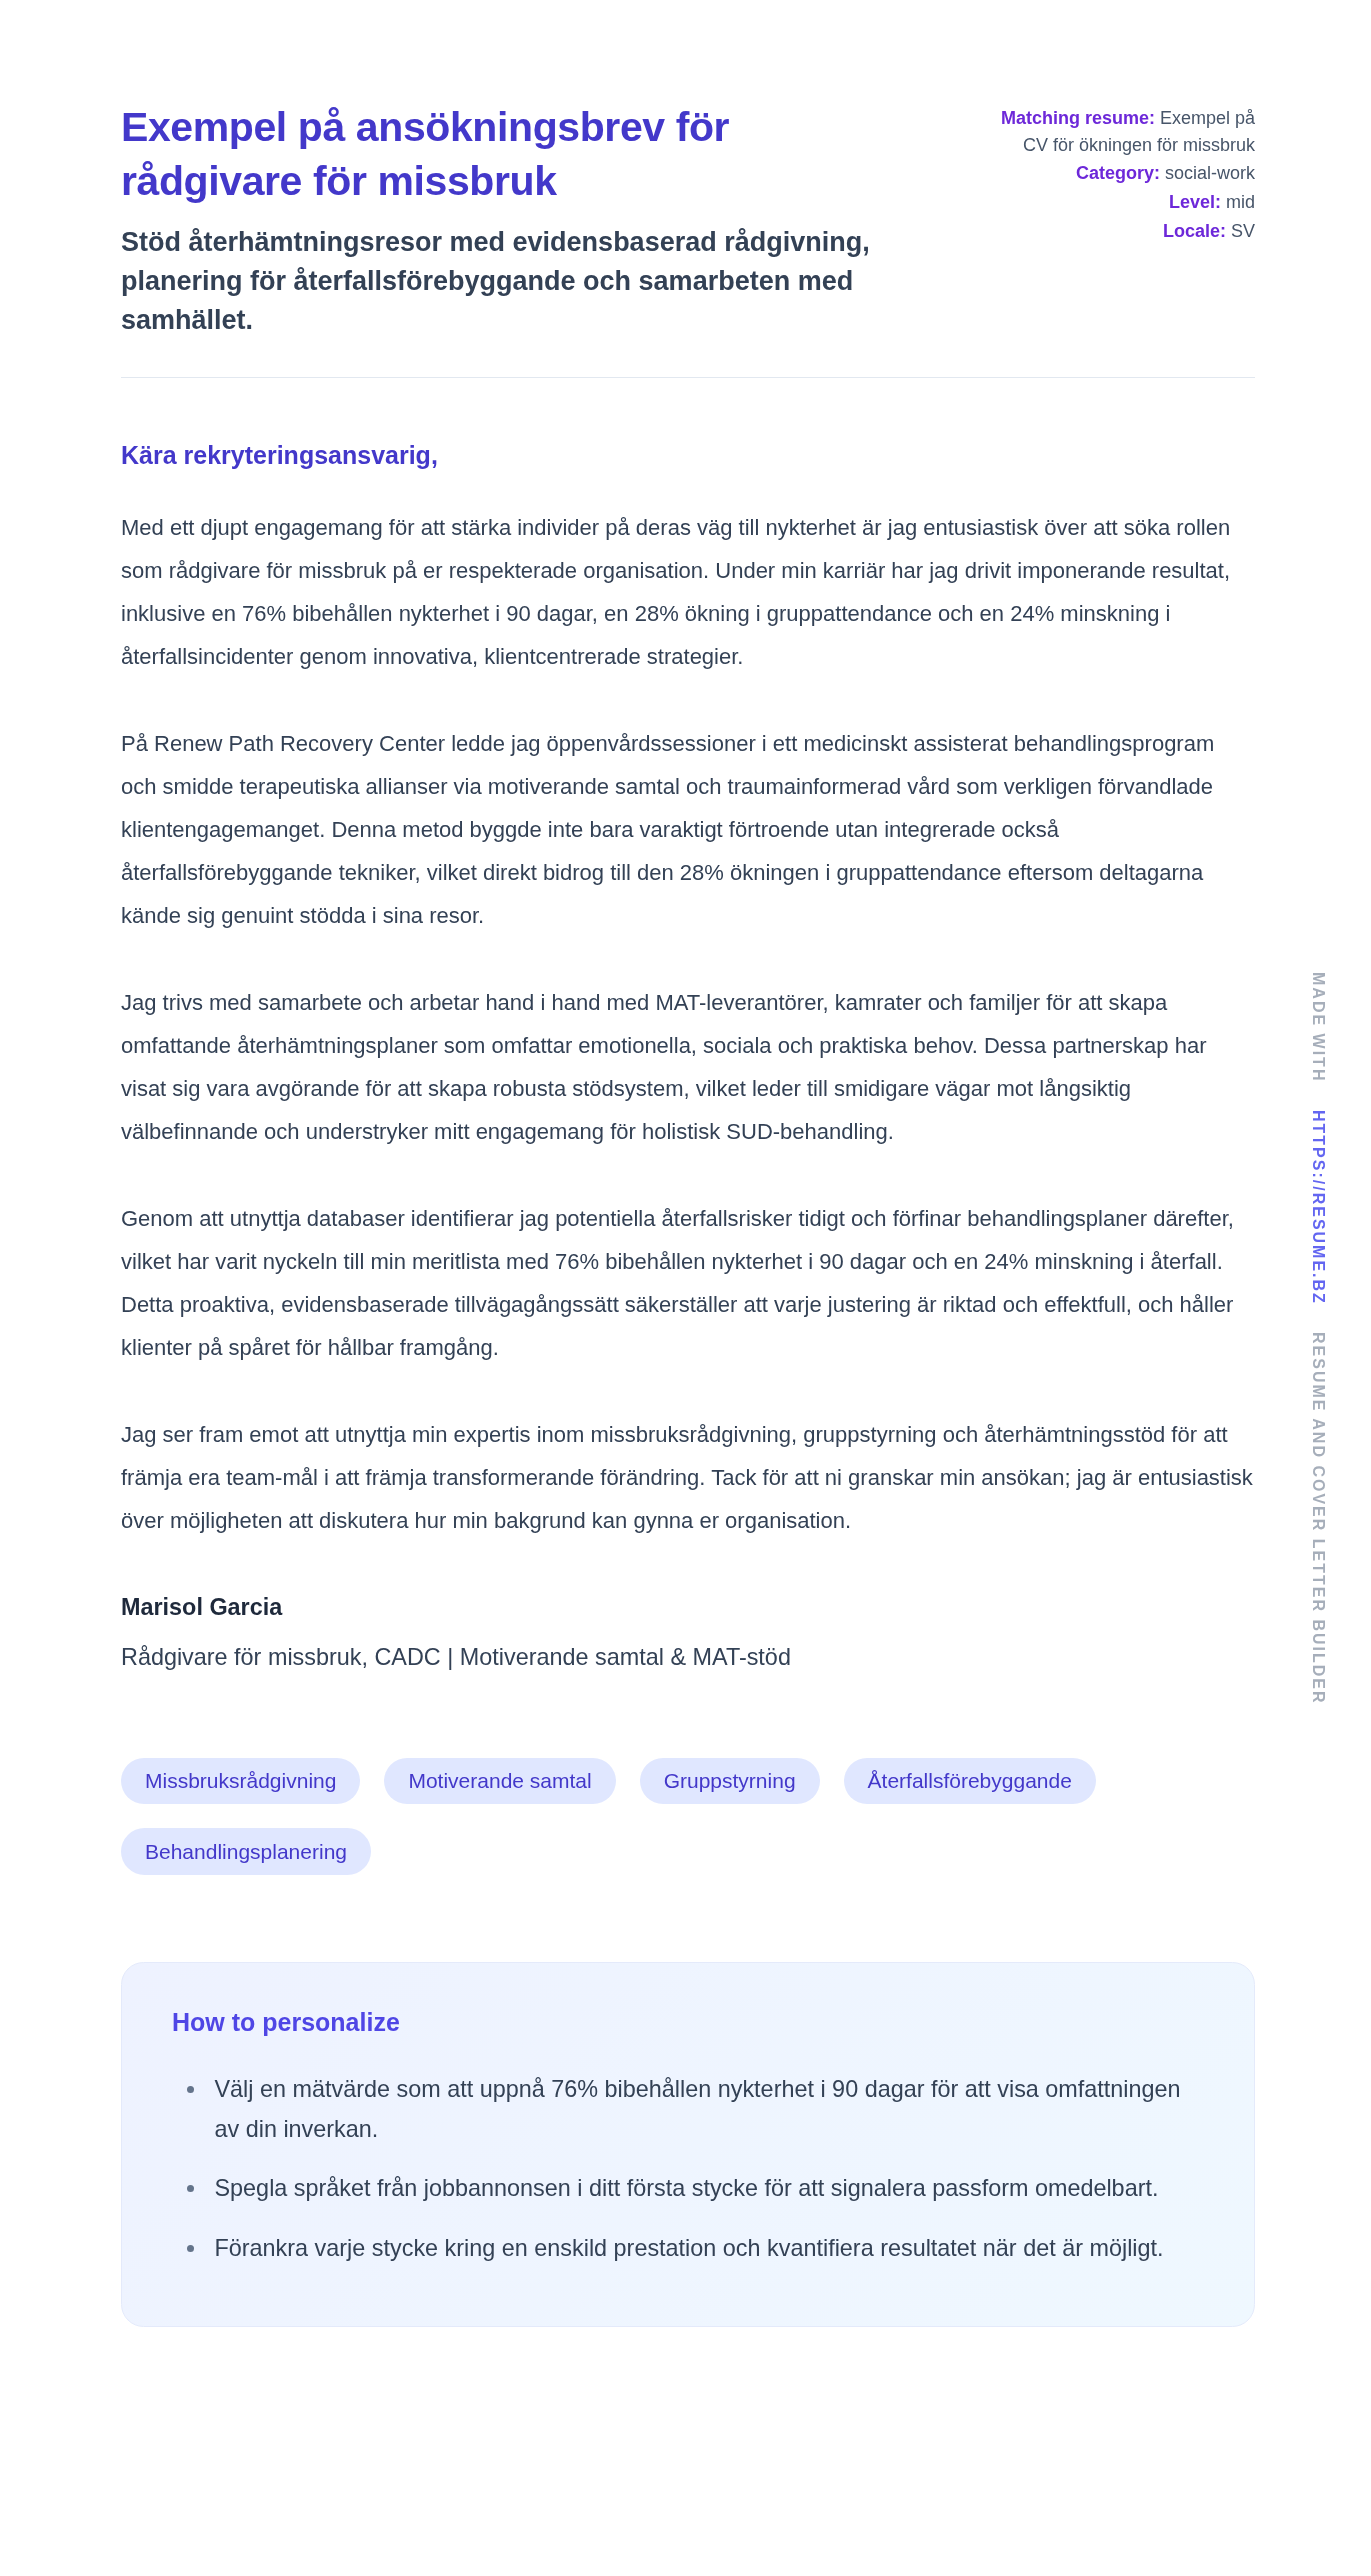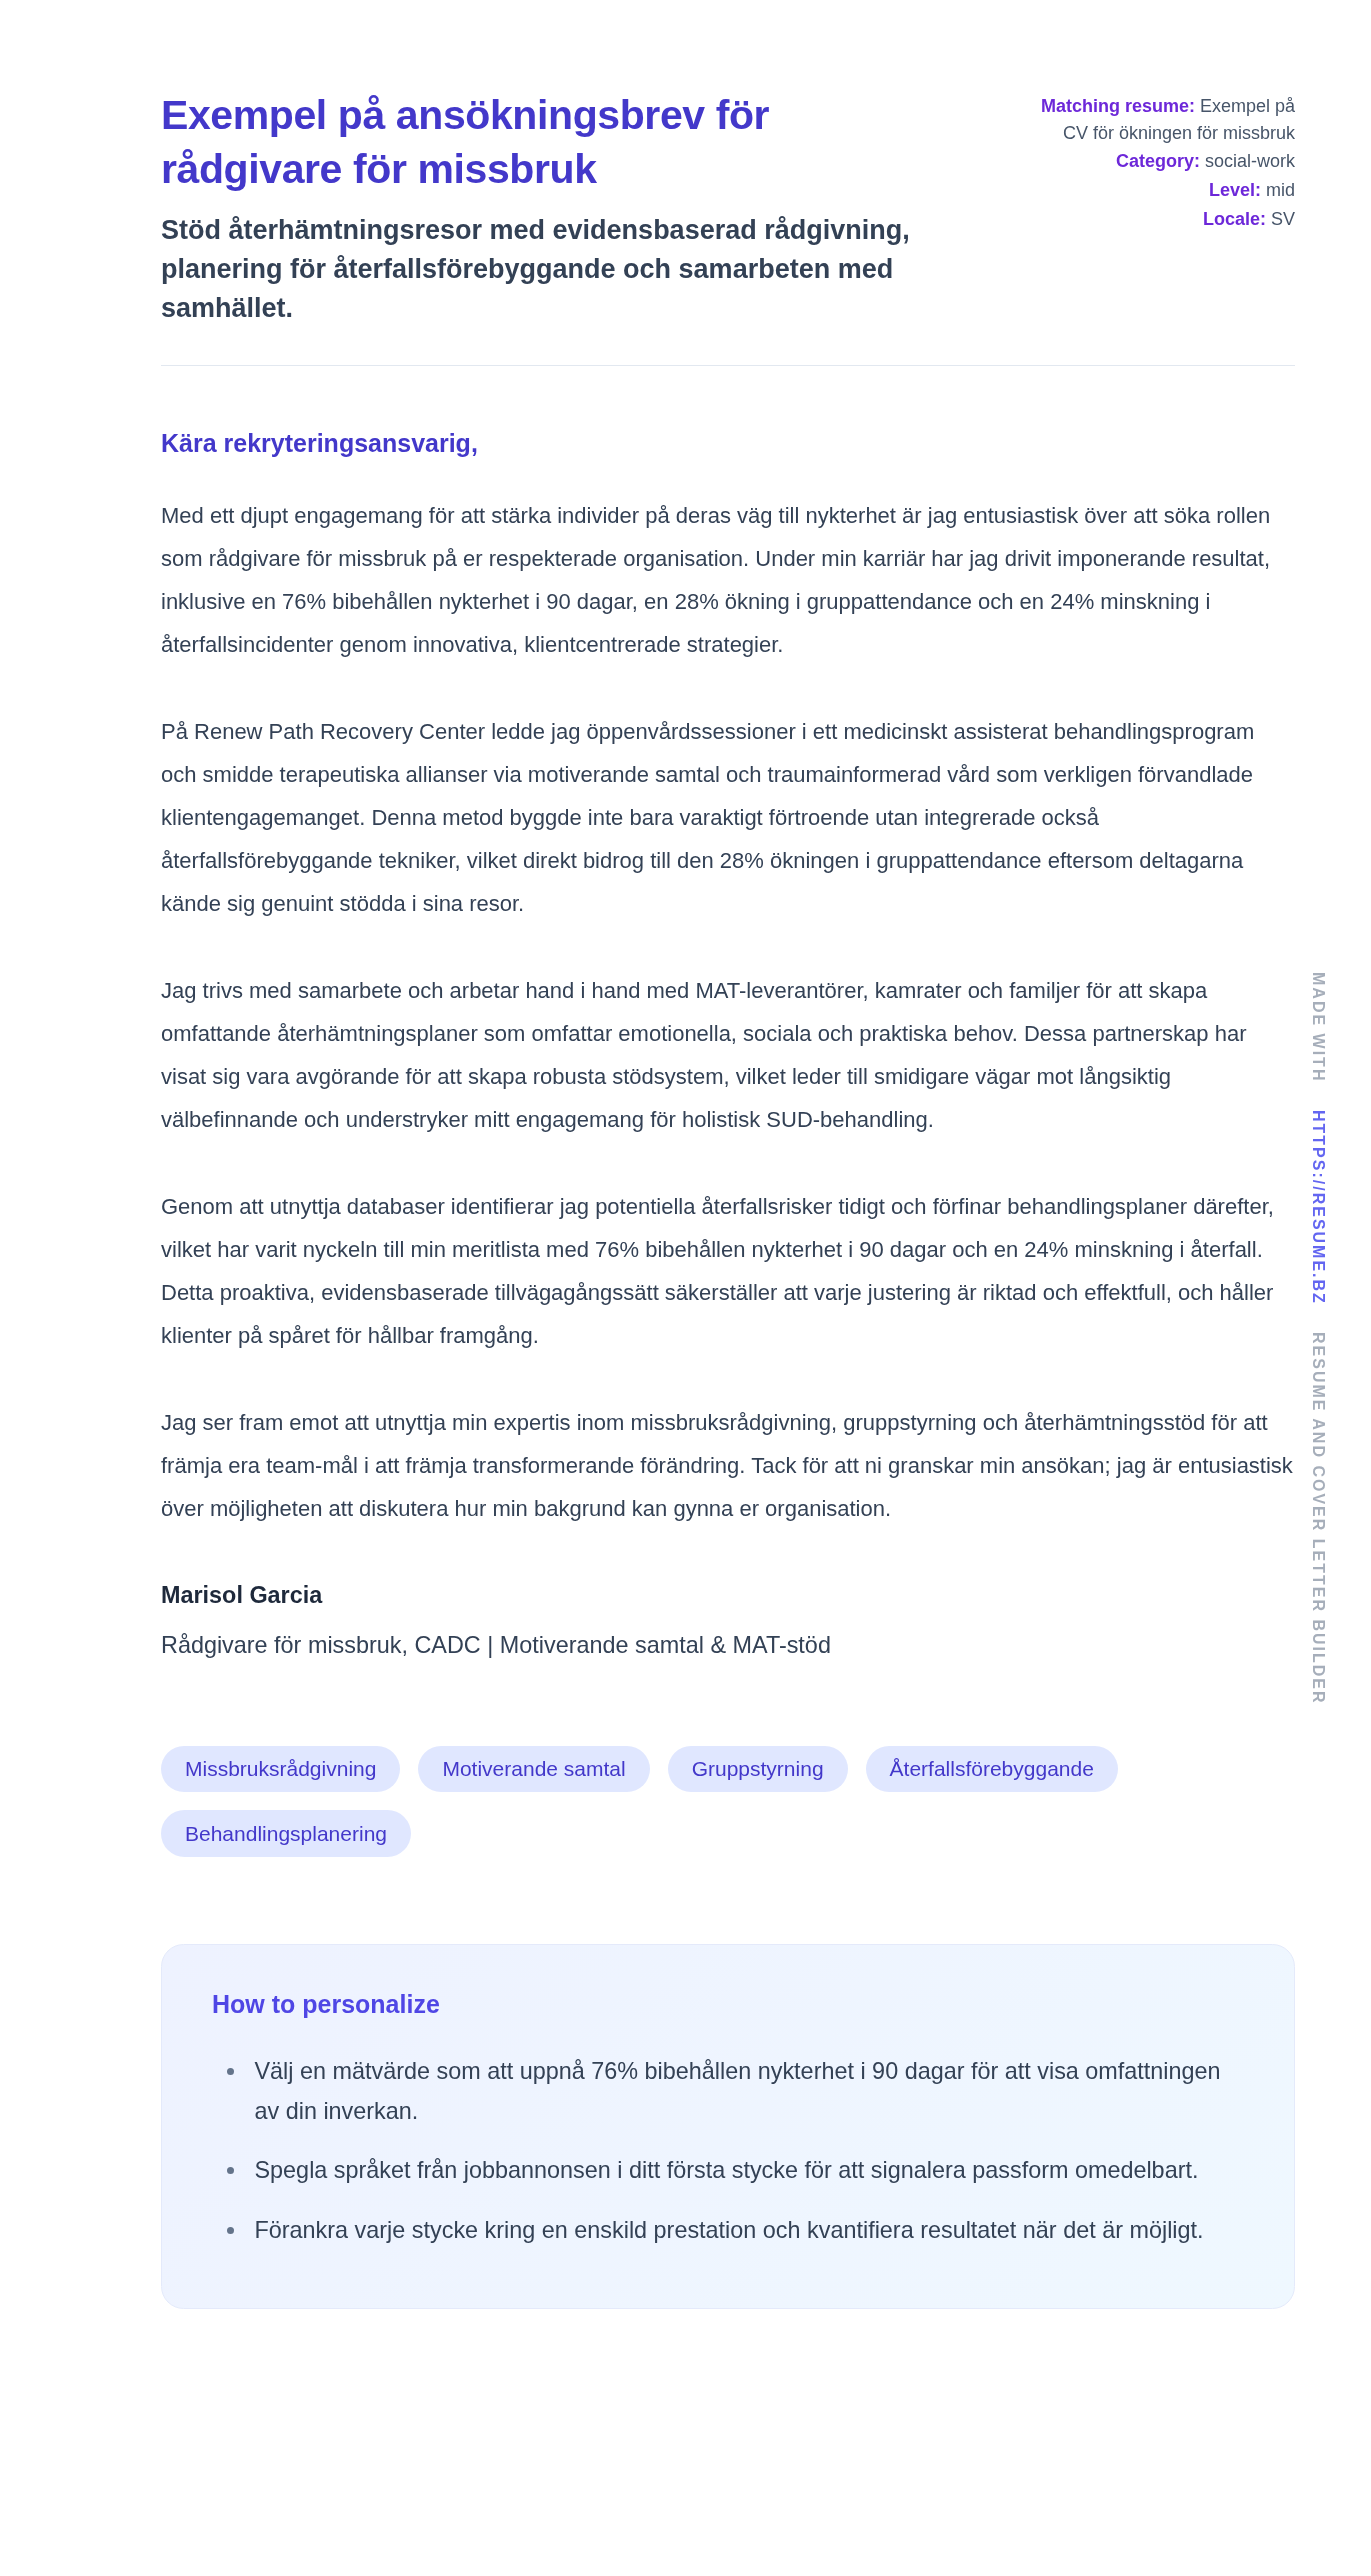--- a/index.html
+++ b/index.html
@@ -7,24 +7,23 @@
   html, body { background:#ffffff; }
   body {
     width:1372px; height:2576px;
     position:relative;
     font-family:"Liberation Sans","DejaVu Sans",sans-serif;
     color:#334155;
     overflow:hidden;
   }
   .page {
     position:absolute;
-    left:121px; top:4px;
+    left:121px; top:16px;
     width:1134px;
     padding-top:84px;
-    margin-left:40px;
   }
 
   
   .header { display:flex; justify-content:space-between; align-items:flex-start; }
   .header-left { max-width:851px; }
   .title {
     font-size:41px; font-weight:700; color:#4338ca;
     line-height:1.32; letter-spacing:-0.4px; max-width:775px;
   }
   .subtitle {
@@ -50,21 +49,21 @@
     font-size:22px; line-height:43px; color:#334155; margin-bottom:44px;
   }
   .signature-name {
     margin-top:52px; font-size:23.4px; font-weight:700; color:#1e293b;
   }
   .signature-role {
     margin-top:22.6px; font-size:23.4px; color:#334155;
   }
 
   
-  .tags { margin-top:87px; display:flex; flex-wrap:wrap; gap:18px; max-width:1081px; }
+  .tags { margin-top:87px; display:flex; flex-wrap:wrap; gap:24px; max-width:1081px; }
   .tag {
     display:inline-block;
     background:#e0e7ff; color:#4338ca;
     font-size:21px; font-weight:500;
     padding:11.3px 24px; border-radius:806px;
     white-space:nowrap;
   }
 
   
   .personalize {

